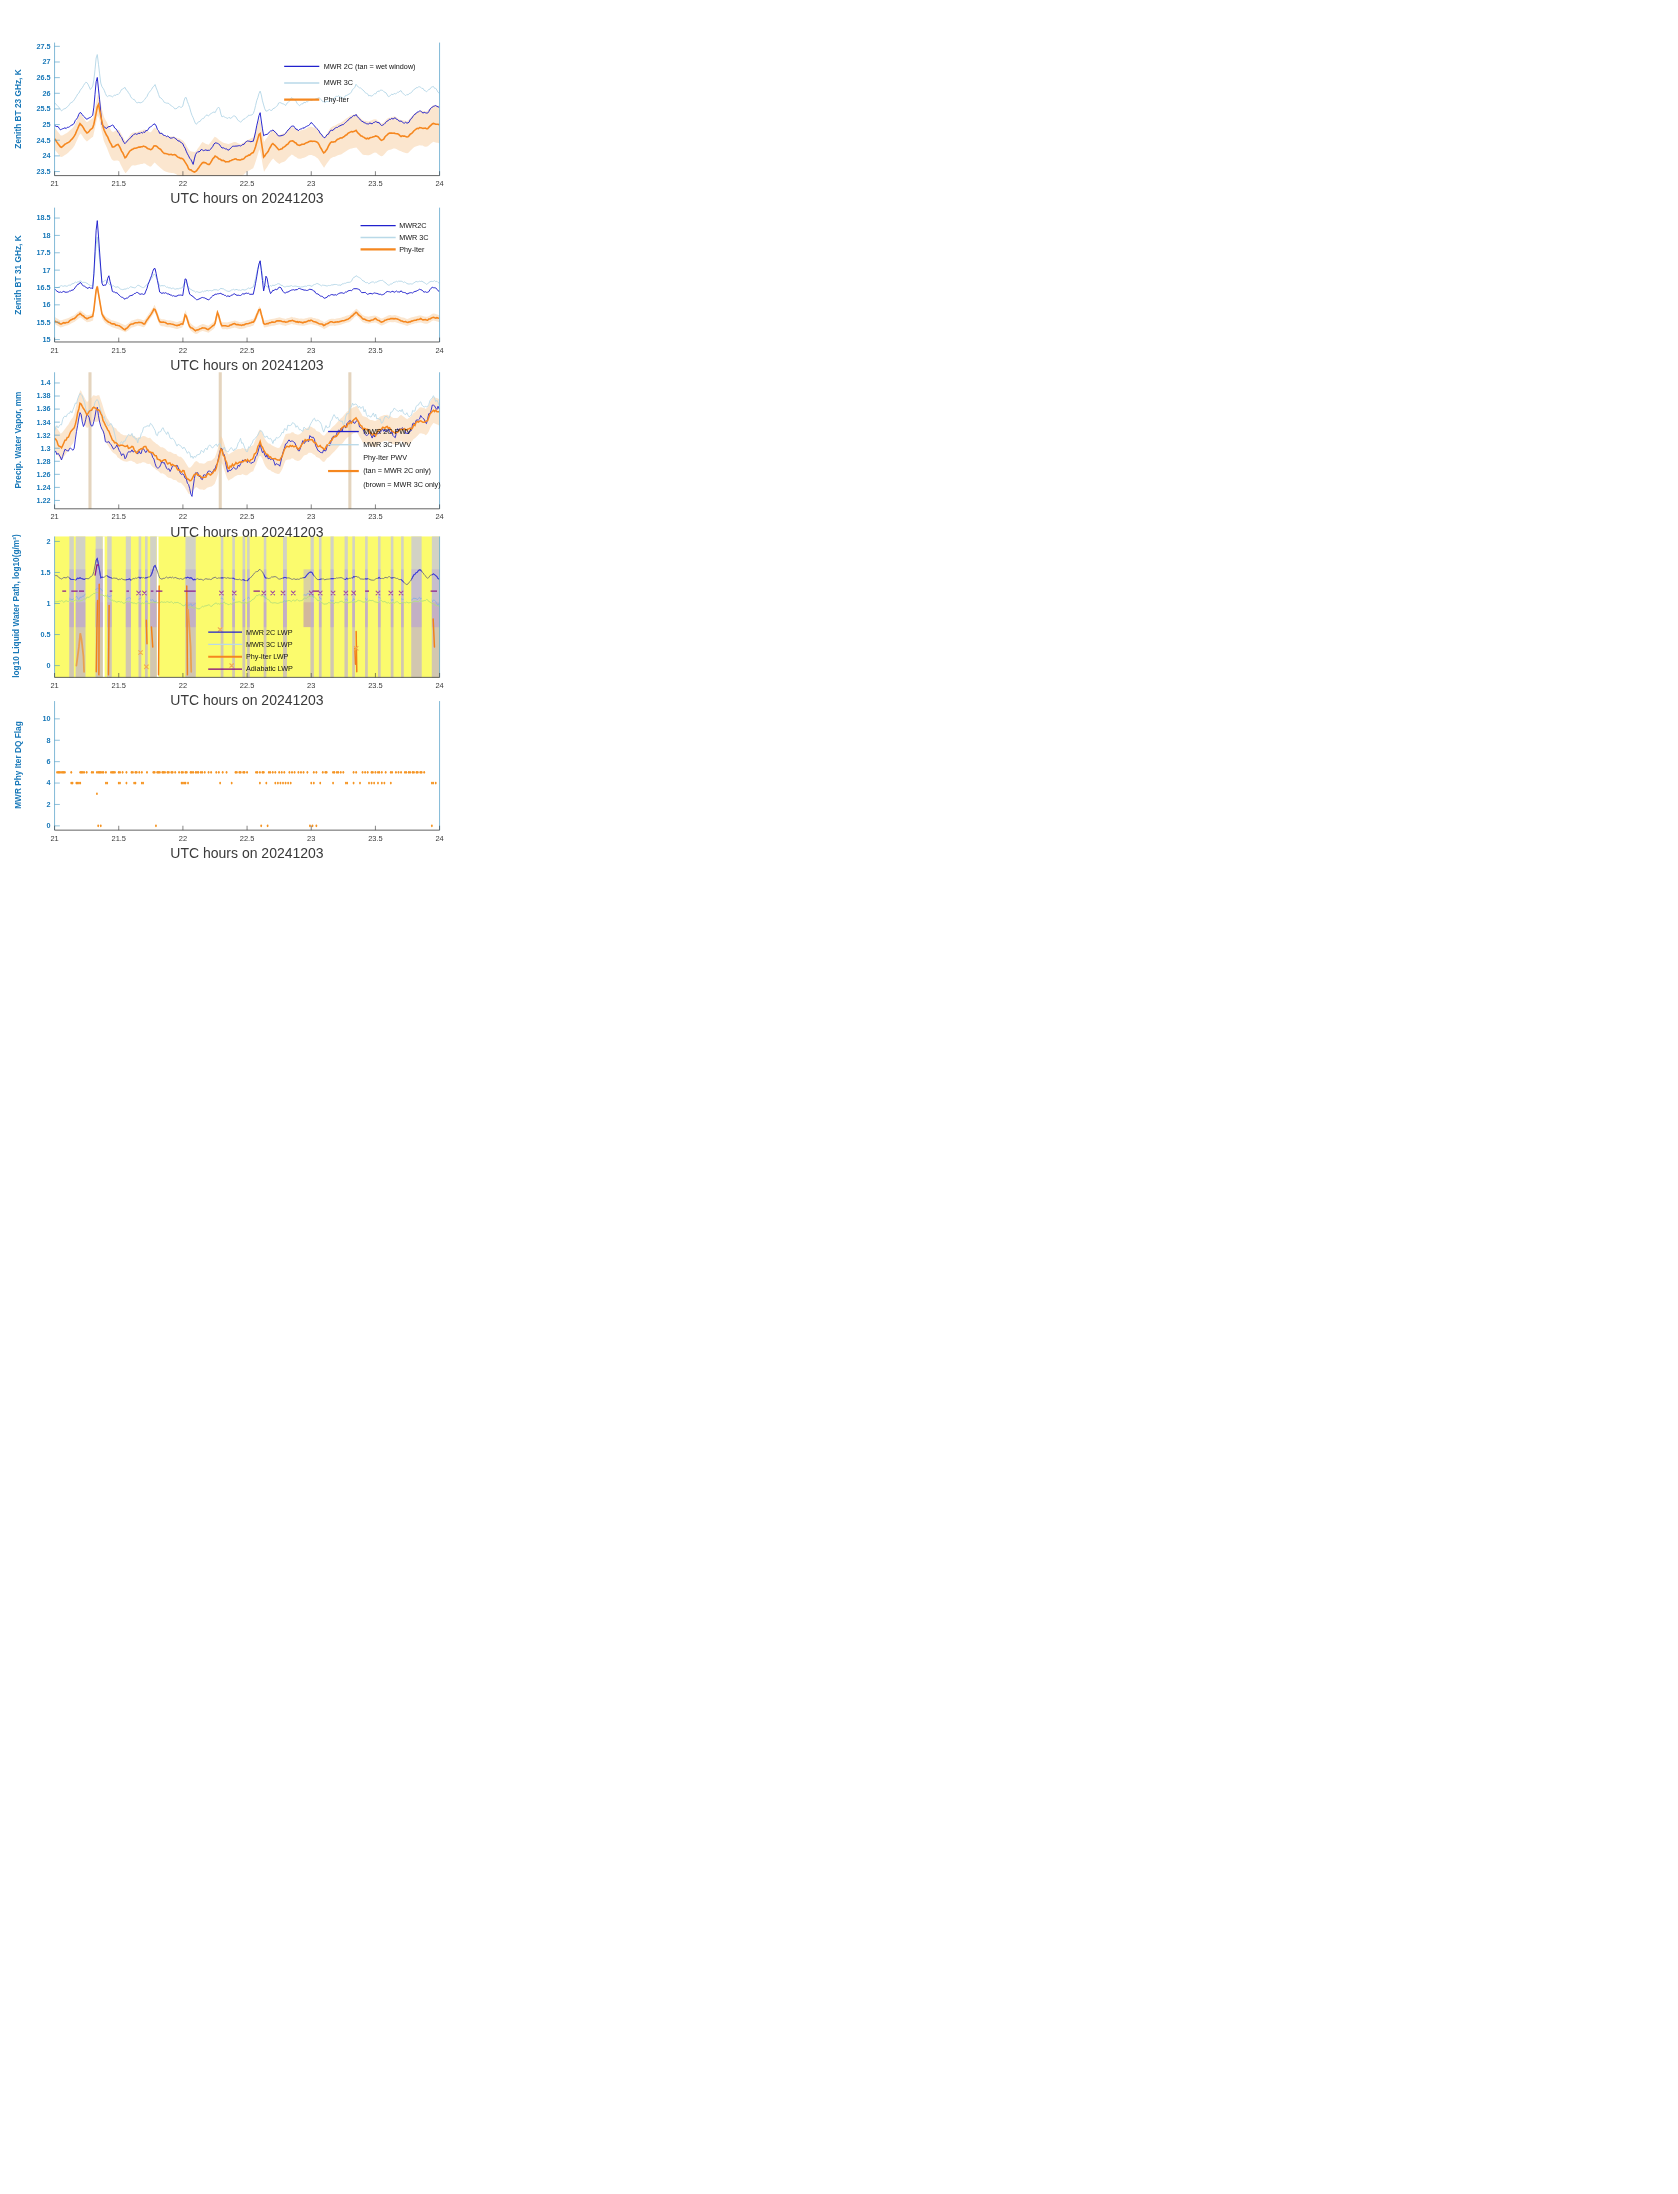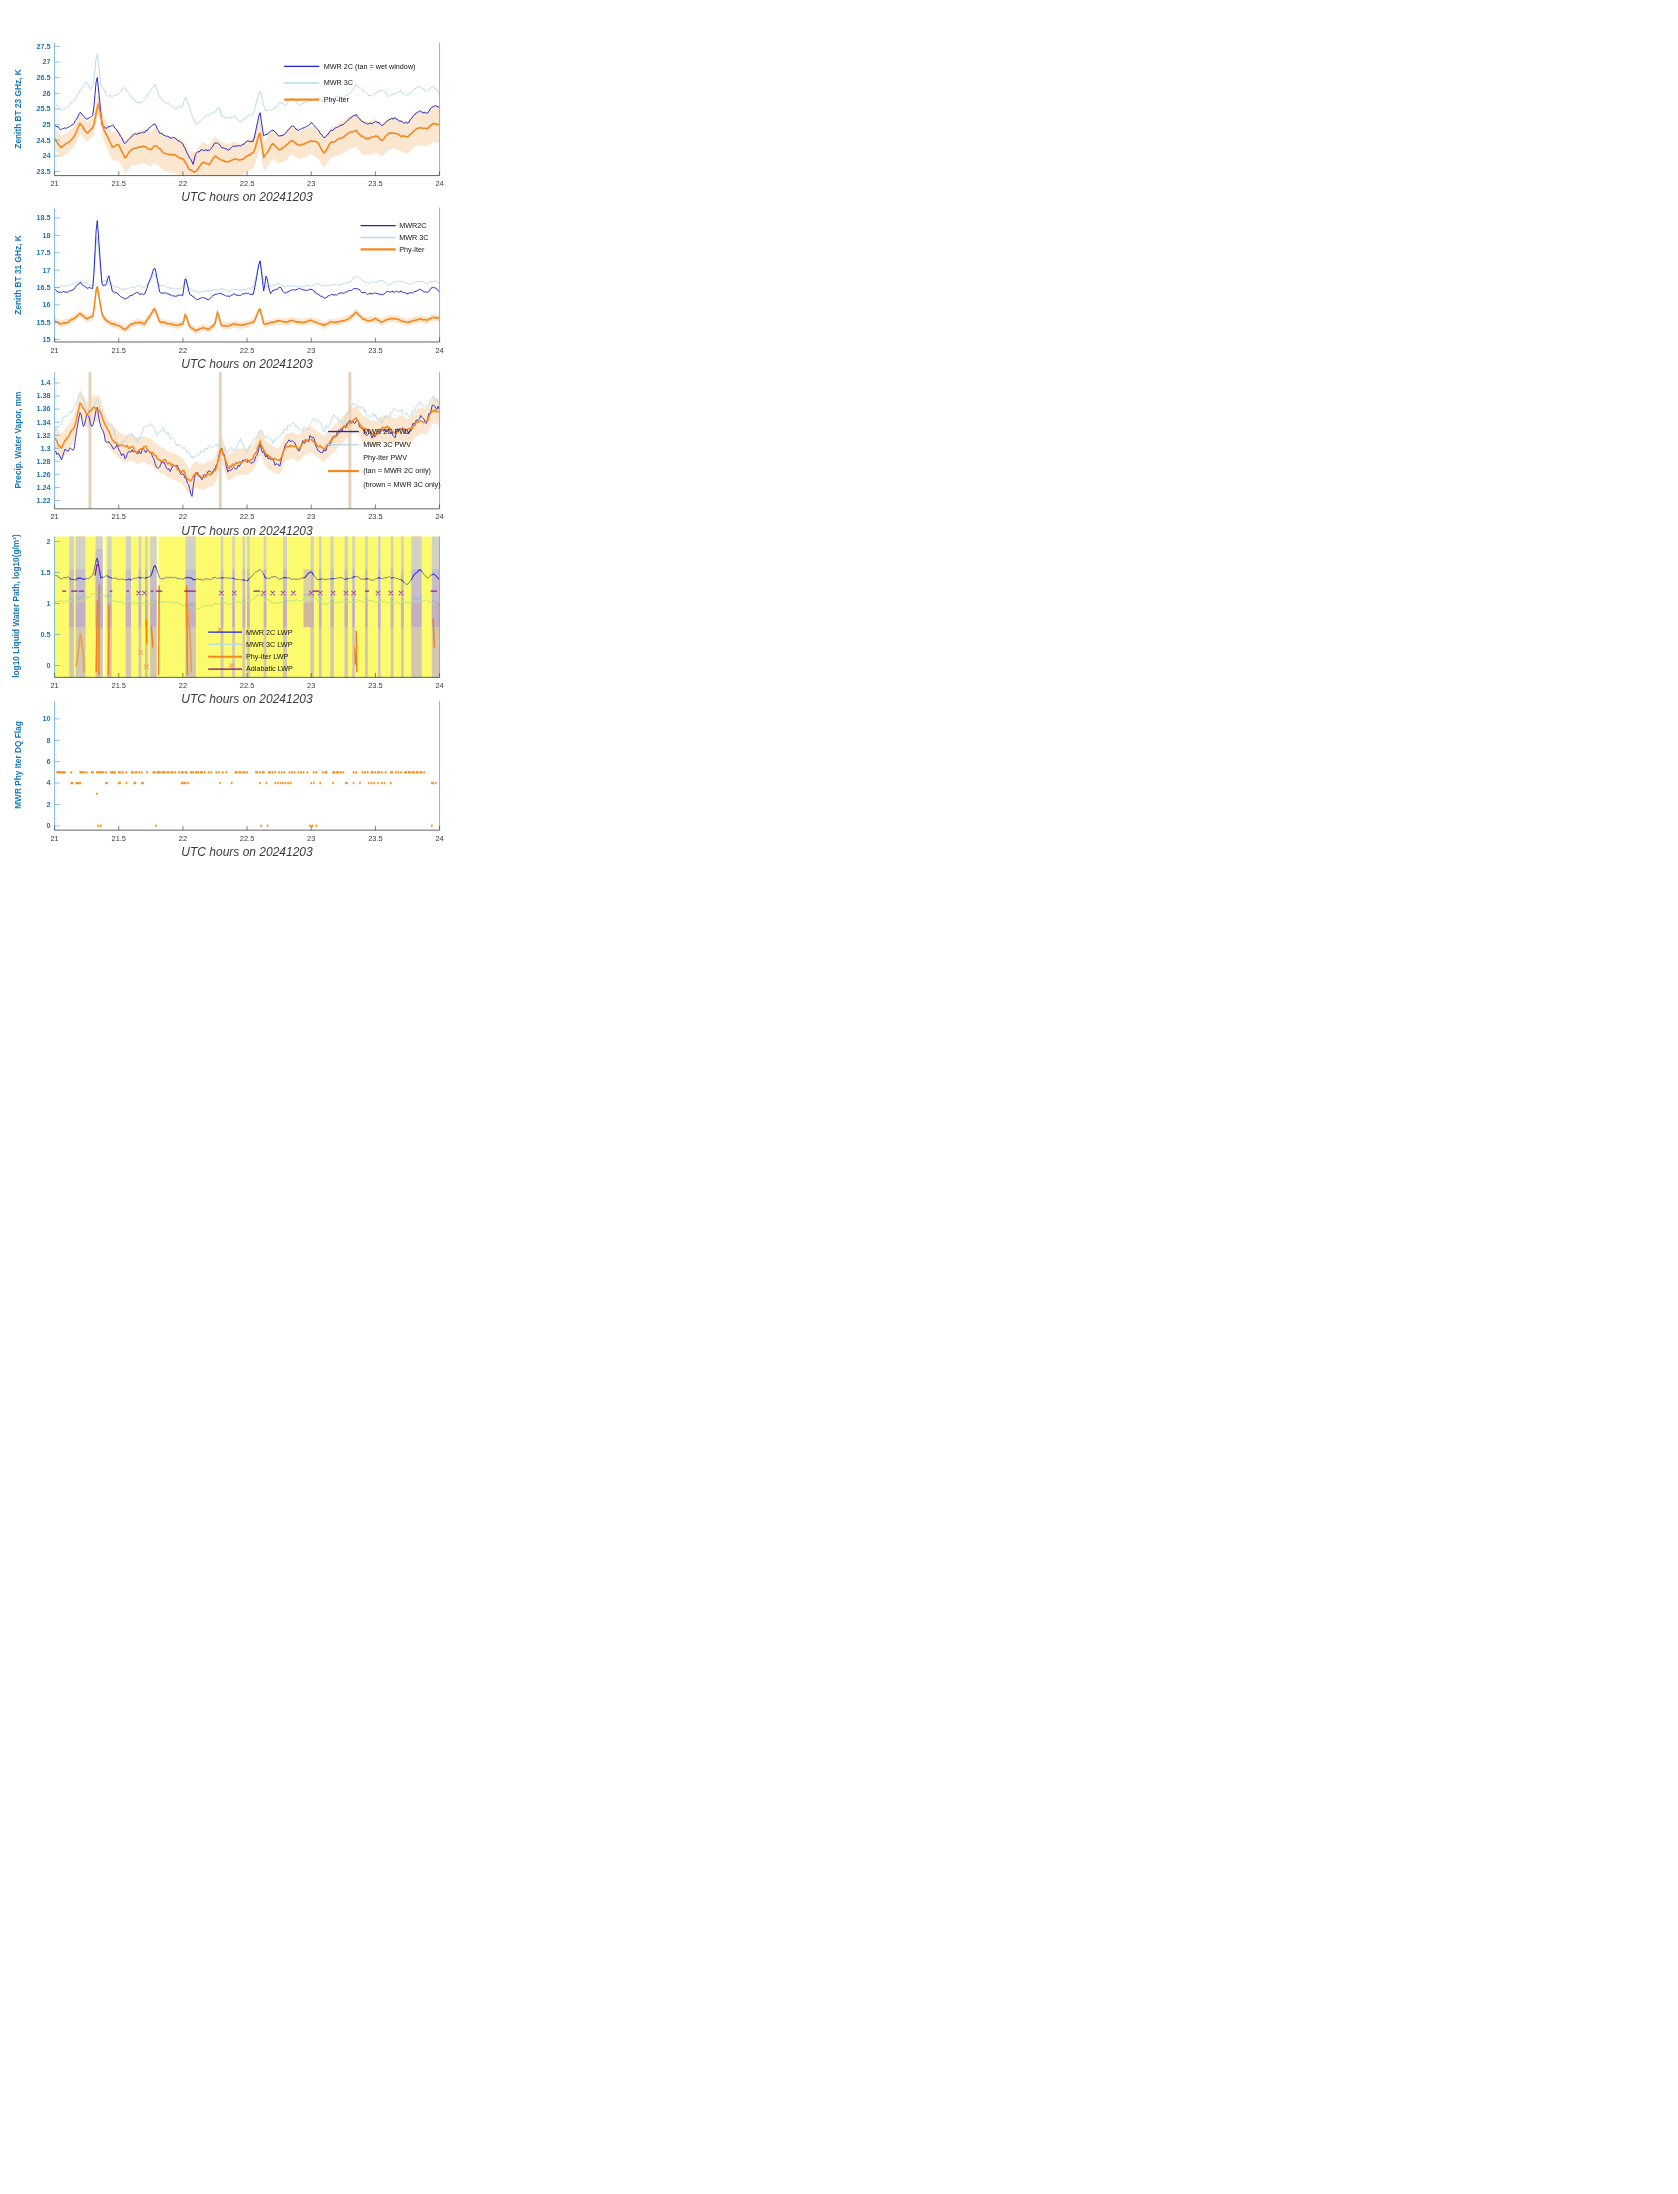--- a/index.html
+++ b/index.html
@@ -2,21 +2,21 @@
 <html style="font-size:7px"><head>
 <meta charset="utf-8">
 <style>
   html,body{margin:0;padding:0;background:#ffffff;}
   .figure{position:relative;width:560px;height:878px;background:#fff;
           font-family:"Liberation Sans","DejaVu Sans",sans-serif;overflow:hidden;}
   #chart-svg{position:absolute;left:0;top:0;}
   .ylabel{position:absolute;transform:translate(-50%,-50%) rotate(-90deg);
           white-space:nowrap;color:#1878b8;font-size:8.3px;font-weight:600;}
   .xlabel{position:absolute;transform:translateX(-50%);white-space:nowrap;
-          color:#3a3a3a;font-size:12px;font-style:italic;}
+          color:#3a3a3a;font-size:14px;}
 </style>
 </head>
 <body>
 
 <div class="figure">
   <svg id="chart-svg" width="560" height="878" viewBox="0 0 1275 2000">
       <g>
         <clipPath id="clip0">
           <rect x="124" y="96" width="877" height="305"></rect>
         </clipPath>

